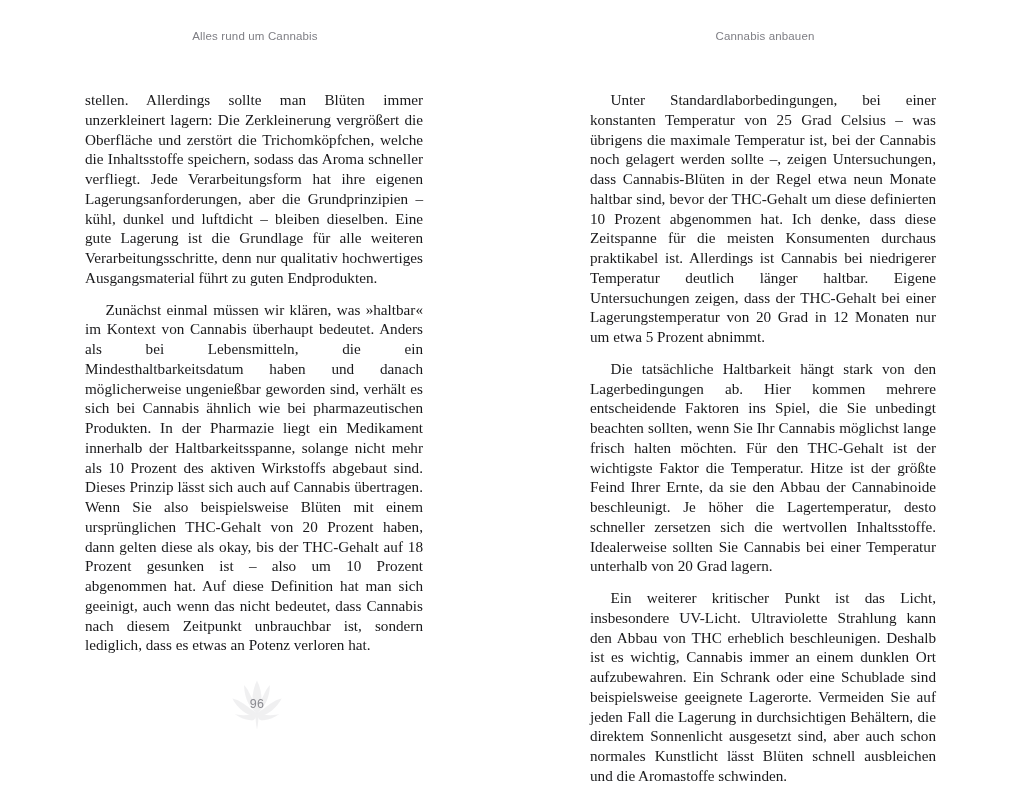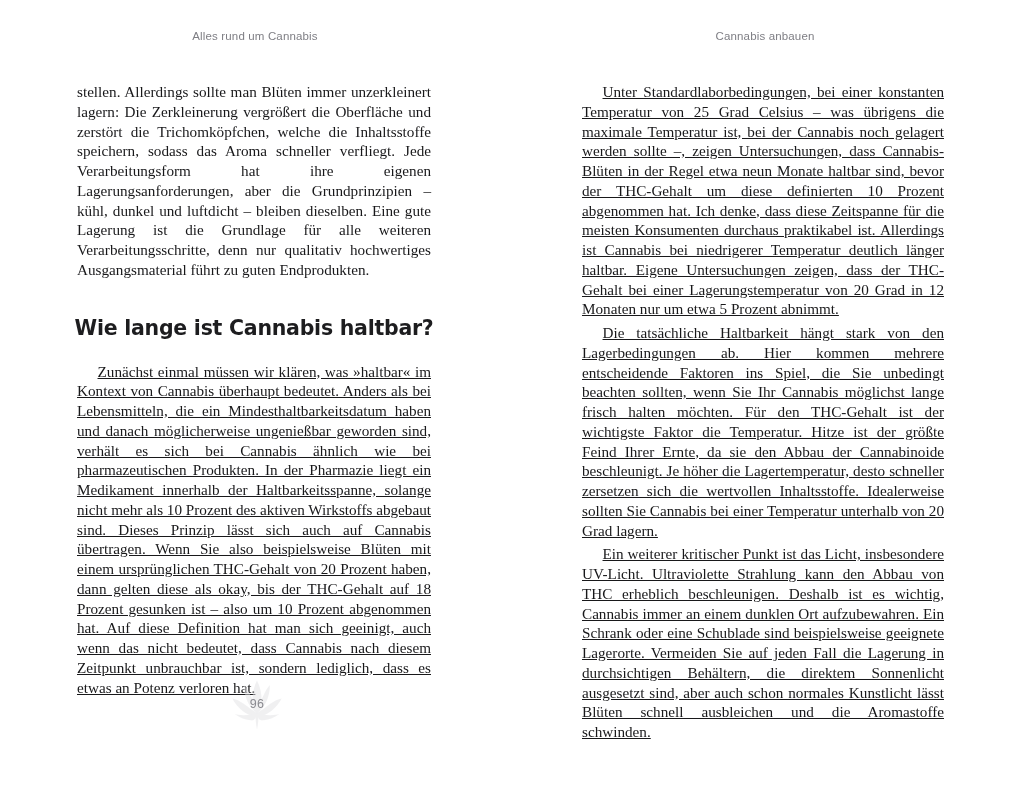--- a/index.html
+++ b/index.html
@@ -53,26 +53,25 @@
     line-height: 19.75px;
     text-align: justify;
     text-justify: inter-word;
     hyphens: manual;
     color: #18181a;
   }
   .page-left .column  { left: 73px;  width: 362px; }
   .page-right .column { left: 68px;  width: 370px; }
 
   .column p {
-    margin: 4px;
+    margin: 12px;
     text-indent: 0;
   }
   .column p.indent {
     text-indent: 1.35em;
-    text-decoration: underline;
   }
 
   h2.section-heading {
     font-family: "DejaVu Sans", "Liberation Sans", sans-serif;
     font-weight: bold;
     font-size: 20.5px;
     line-height: 24px;
     letter-spacing: -0.25px;
     color: #1d1d1f;
     text-align: center;
@@ -125,21 +124,20 @@
 
 <div class="spread">
 
   <div class="page page-left">
 
     <div class="running-head">Alles rund um Cannabis</div>
 
     <div class="column">
       <p>stellen. Allerdings sollte man Blüten immer unzerkleinert lagern: Die Zerkleinerung vergrößert die Oberfläche und zerstört die Trichomköpfchen, welche die Inhaltsstoffe speichern, sodass das Aroma schneller verfliegt. Jede Verarbeitungsform hat ihre eigenen Lagerungsanforderungen, aber die Grundprinzipien – kühl, dunkel und luftdicht – bleiben dieselben. Eine gute Lagerung ist die Grundlage für alle weiteren Verarbeitungsschritte, denn nur qualitativ hochwertiges Ausgangsmaterial führt zu guten Endprodukten.</p>
 
-      <h2 class="section-heading">Wie lange ist Cannabis haltbar?</h2>
 
 
       <p class="indent">Zunächst einmal müssen wir klären, was »haltbar« im Kontext von Cannabis überhaupt bedeutet. Anders als bei Lebensmitteln, die ein Mindesthaltbarkeitsdatum haben und danach möglicherweise ungenießbar geworden sind, verhält es sich bei Cannabis ähnlich wie bei pharmazeutischen Produkten. In der Pharmazie liegt ein Medikament innerhalb der Haltbarkeitsspanne, solange nicht mehr als 10 Prozent des aktiven Wirkstoffs abgebaut sind. Dieses Prinzip lässt sich auch auf Cannabis übertragen. Wenn Sie also beispielsweise Blüten mit einem ursprünglichen THC-Gehalt von 20 Prozent haben, dann gelten diese als okay, bis der THC-Gehalt auf 18 Prozent gesunken ist – also um 10 Prozent abgenommen hat. Auf diese Definition hat man sich geeinigt, auch wenn das nicht bedeutet, dass Cannabis nach diesem Zeitpunkt unbrauchbar ist, sondern lediglich, dass es etwas an Potenz verloren hat.</p>
     </div>
 
     <div class="folio">
       <div class="folio-inner">
         <svg class="leaf-mark" viewBox="0 0 100 100">
           <g fill="#e2e2e5">
             <path d="M50 96 C47 80 47 70 48 62 L52 62 C53 70 53 80 50 96 Z"></path>

